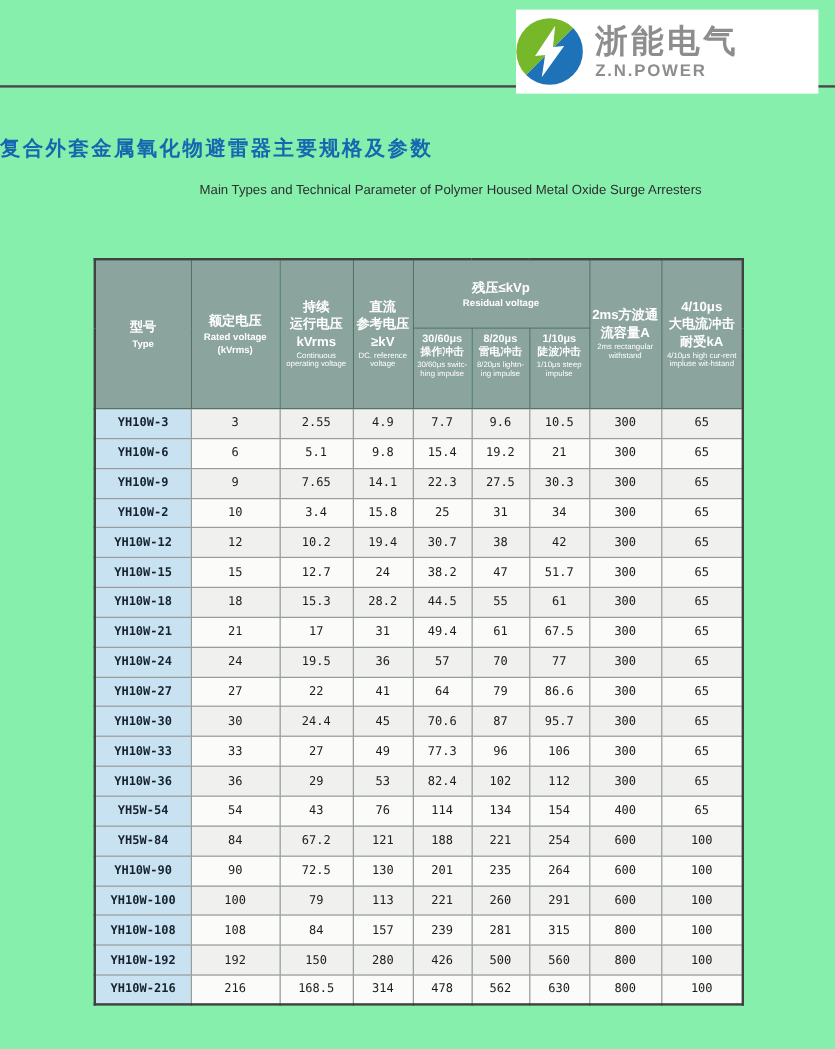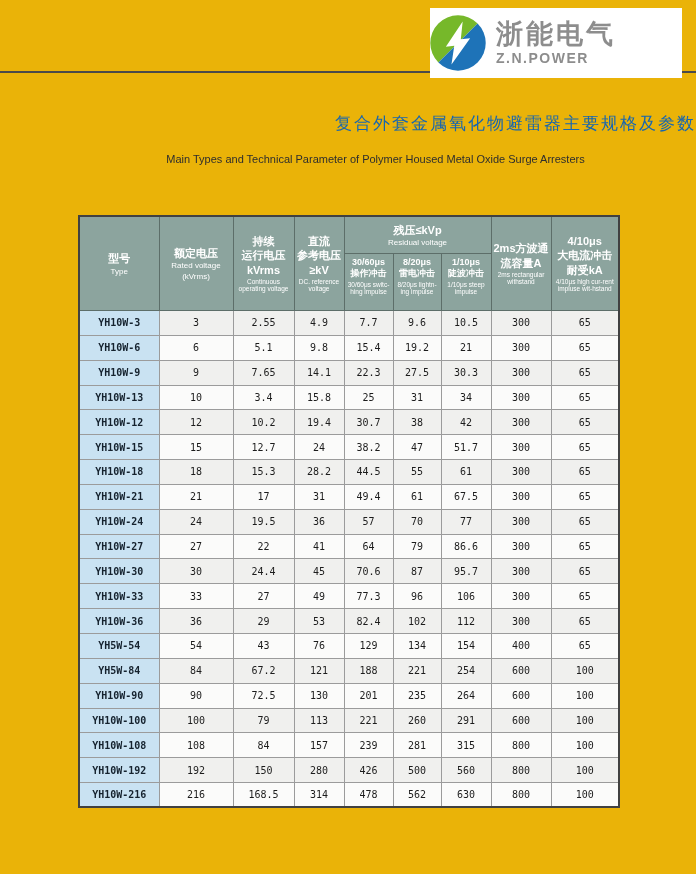--- a/index.html
+++ b/index.html
@@ -1,43 +1,43 @@
 <!DOCTYPE html>
 <html><head>
 <meta charset="utf-8">
 <style>
   html,body { margin:0; padding:0; background:#ffffff; }
   body { width:696px; height:874px; font-family:"Liberation Sans", sans-serif; }
-  .page { position:relative; width:696px; height:874px; background:#eab308; overflow:hidden; }
+  .page { position:relative; width:696px; height:874px; background:#86efac; overflow:hidden; }
 
   
   .header-divider { position:absolute; top:71px; left:0; width:696px; height:2px; background:#4a4a4a; }
   .logo-block { position:absolute; top:8px; left:430px; width:252px; height:70px; background:#ffffff; z-index:2;
                 display:flex; align-items:center; gap:10px; }
   .logo-icon svg { display:block; }
   .brand { display:flex; flex-direction:column; justify-content:center; }
   .brand-zh { font-size:27px; font-weight:bold; color:#8d8d8d; letter-spacing:3px; line-height:1.1; }
   .brand-en { font-size:14px; font-weight:bold; color:#8d8d8d; letter-spacing:1.5px; margin-top:1px; }
 
   
-  .page-title { position:absolute; top:112px; left:0; width:696px; text-align:right;
-                color:#1766b0; font-size:17px; font-weight:normal; letter-spacing:2px; margin:0; }
+  .page-title { position:absolute; top:112px; left:0; width:696px; text-align:left;
+                color:#1766b0; font-size:17px; font-weight:bold; letter-spacing:2px; margin:0; }
   .page-subtitle { position:absolute; top:141px; left:0; width:655px; text-align:center;
                    color:#2e2e2e; font-size:11px; font-weight:normal; margin:12px;padding-left:36px; }
 
   
   table.spec { position:absolute; top:215px; left:78px; width:540px;
                border-collapse:collapse; table-layout:fixed;
                border:2px solid #414141; }
   th { background:#8ca49e; color:#ffffff; border:1px solid #5d6e69;
-       padding:1px 1px; text-align:center; vertical-align:middle; overflow:hidden;margin-left:22px; }
+       padding:11px 1px; text-align:center; vertical-align:middle; overflow:hidden;margin-left:22px; }
   tr.head-top th.group-cell { height:34px; }
   tr.head-sub th { height:52px; vertical-align:top; padding-top:3px; }
   .h-zh   { display:block; font-size:11px; font-weight:bold; line-height:1.3; }
-  .h-en   { display:block; font-size:8px;  font-weight:normal; line-height:1.15; margin-top:1px; }
+  .h-en   { display:block; font-size:8px;  font-weight:bold; line-height:1.15; margin-top:1px; }
   .h-en-sm{ display:block; font-size:6.5px; font-weight:normal; line-height:1.15; margin-top:1px; }
   .h-sub-zh { display:block; font-size:9px; font-weight:bold; line-height:1.25; }
 
   td { border:1px solid #9b9b9b; text-align:center; vertical-align:middle;
        font-family:"DejaVu Sans Mono", monospace; font-size:10px; color:#1c1c1c;
        padding:0; height:23px; }
   tbody tr { height:24.85px;margin-left:13px; }
   td.type-col { background:#c9e2f2; font-weight:bold; color:#15222e; }
   tbody tr:nth-child(odd)  td.val-col { background:#f0f0ee; }
   tbody tr:nth-child(even) td.val-col { background:#fbfbfa; }
@@ -162,21 +162,21 @@
           <td class="val-col">9</td>
           <td class="val-col">7.65</td>
           <td class="val-col">14.1</td>
           <td class="val-col">22.3</td>
           <td class="val-col">27.5</td>
           <td class="val-col">30.3</td>
           <td class="val-col">300</td>
           <td class="val-col">65</td>
         </tr>
         <tr>
-          <td class="type-col">YH10W-13</td>
+          <td class="type-col">YH10W-2</td>
           <td class="val-col">10</td>
           <td class="val-col">3.4</td>
           <td class="val-col">15.8</td>
           <td class="val-col">25</td>
           <td class="val-col">31</td>
           <td class="val-col">34</td>
           <td class="val-col">300</td>
           <td class="val-col">65</td>
         </tr>
         <tr>
@@ -276,21 +276,21 @@
           <td class="val-col">102</td>
           <td class="val-col">112</td>
           <td class="val-col">300</td>
           <td class="val-col">65</td>
         </tr>
         <tr>
           <td class="type-col">YH5W-54</td>
           <td class="val-col">54</td>
           <td class="val-col">43</td>
           <td class="val-col">76</td>
-          <td class="val-col">129</td>
+          <td class="val-col">114</td>
           <td class="val-col">134</td>
           <td class="val-col">154</td>
           <td class="val-col">400</td>
           <td class="val-col">65</td>
         </tr>
         <tr>
           <td class="type-col">YH5W-84</td>
           <td class="val-col">84</td>
           <td class="val-col">67.2</td>
           <td class="val-col">121</td>

